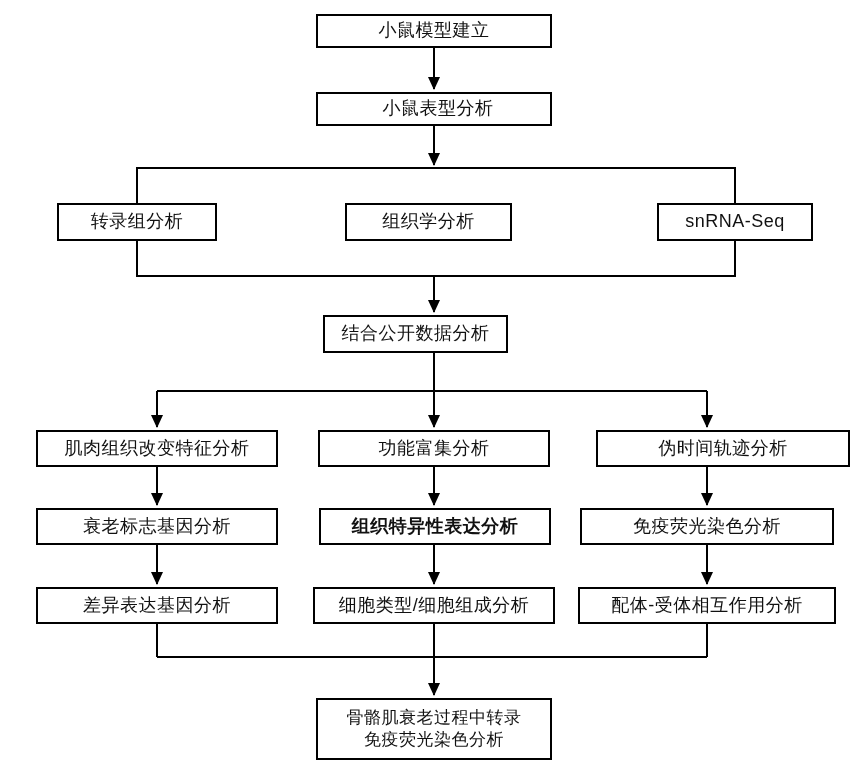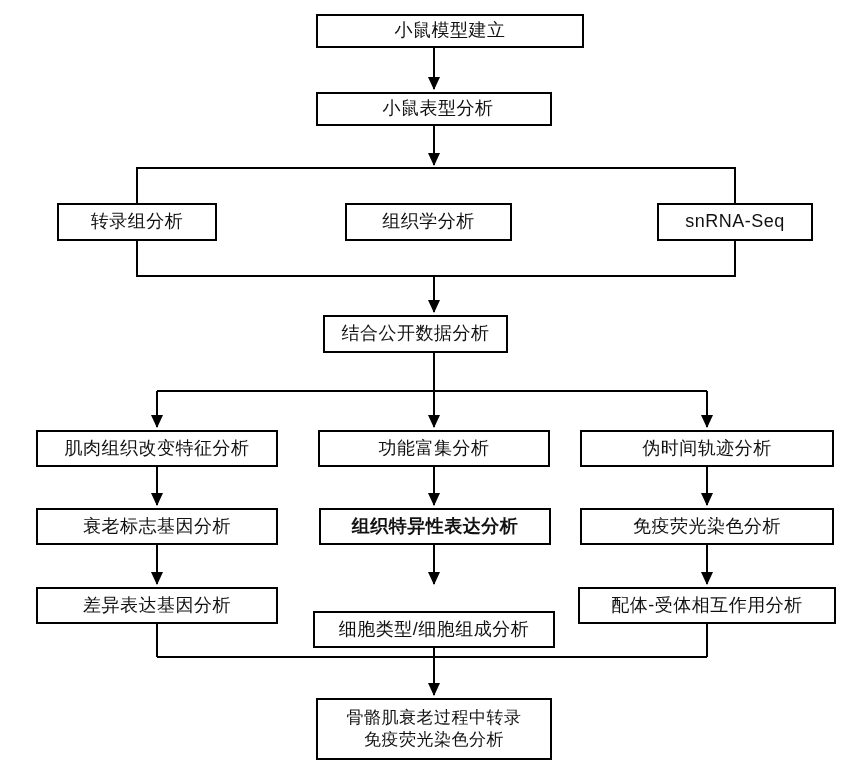--- a/index.html
+++ b/index.html
@@ -45,38 +45,38 @@
     align-items: center;
     justify-content: center;
     text-align: center;
     color: var(--text);
     font-size: 18px;
     line-height: 1.3;
     letter-spacing: 0.5px;
     white-space: nowrap;
   }
   
-  .n-mouse-model        { left: 316px; top: 14px;  width: 268px; height: 34px; }
+  .n-mouse-model        { left: 316px; top: 14px;  width: 236px; height: 34px; }
   .n-mouse-phenotype    { left: 316px; top: 92px;  width: 236px; height: 34px; padding-left: 8px; }
   
   .n-transcriptome      { left: 57px;  top: 203px; width: 160px; height: 38px; }
   .n-histology          { left: 345px; top: 203px; width: 167px; height: 38px; }
   .n-snrna-seq          { left: 657px; top: 203px; width: 156px; height: 38px; }
   
   .n-public-data        { left: 323px; top: 315px; width: 185px; height: 38px; }
   
   .n-muscle-change      { left: 36px;  top: 430px; width: 242px; height: 37px; }
   .n-aging-marker       { left: 36px;  top: 508px; width: 242px; height: 37px; }
   .n-deg                { left: 36px;  top: 587px; width: 242px; height: 37px; }
   
   .n-func-enrich        { left: 318px; top: 430px; width: 232px; height: 37px; }
   .n-tissue-specific    { left: 319px; top: 508px; width: 232px; height: 37px; font-weight: bold; }
-  .n-cell-type          { left: 313px; top: 587px; width: 242px; height: 37px; margin-top: 24px; }
+  .n-cell-type          { left: 313px; top: 587px; width: 242px; height: 37px; }
   
-  .n-pseudotime         { left: 580px; top: 430px; width: 254px; height: 37px; }
+  .n-pseudotime         { left: 596px; top: 430px; width: 254px; height: 37px; }
   .n-immunofluorescence { left: 580px; top: 508px; width: 254px; height: 37px; }
   .n-ligand-receptor    { left: 578px; top: 587px; width: 258px; height: 37px; }
   
   .n-final              { left: 316px; top: 698px; width: 236px; height: 62px; font-size: 17px; }
 </style>
 </head>
 <body>
 
 <div class="canvas">
 

